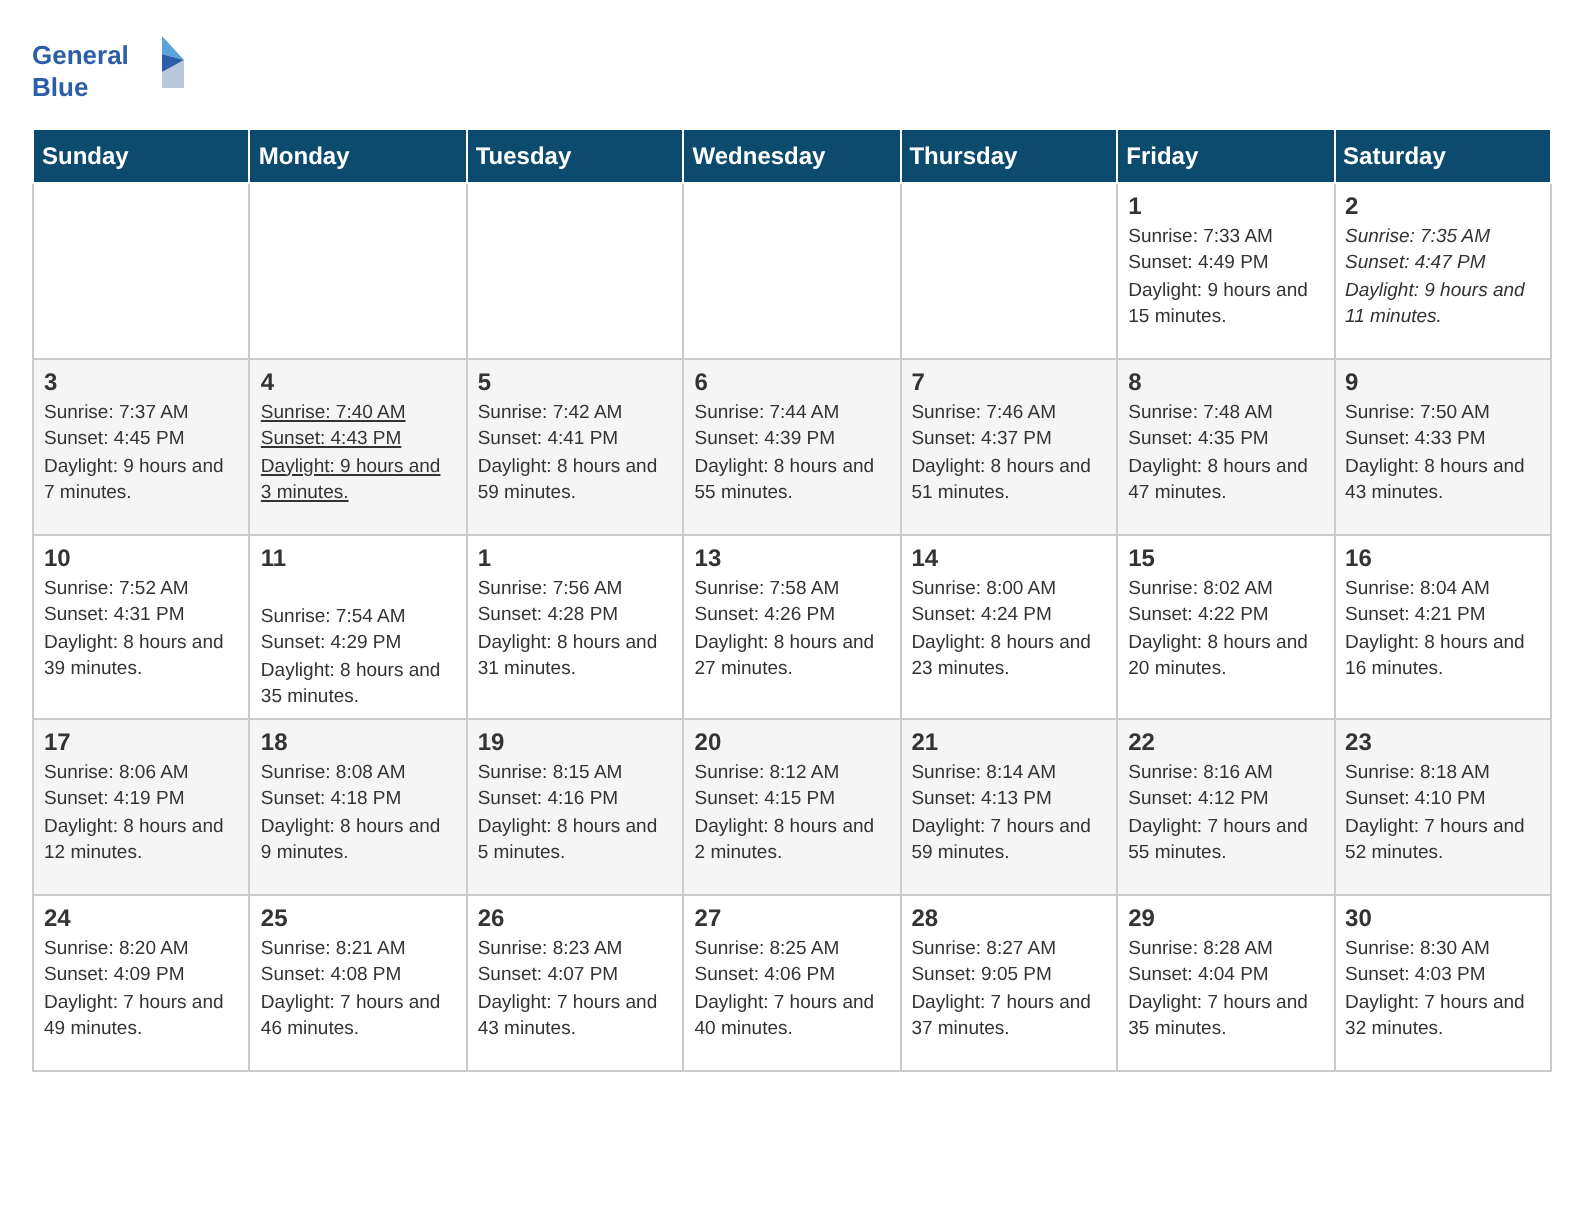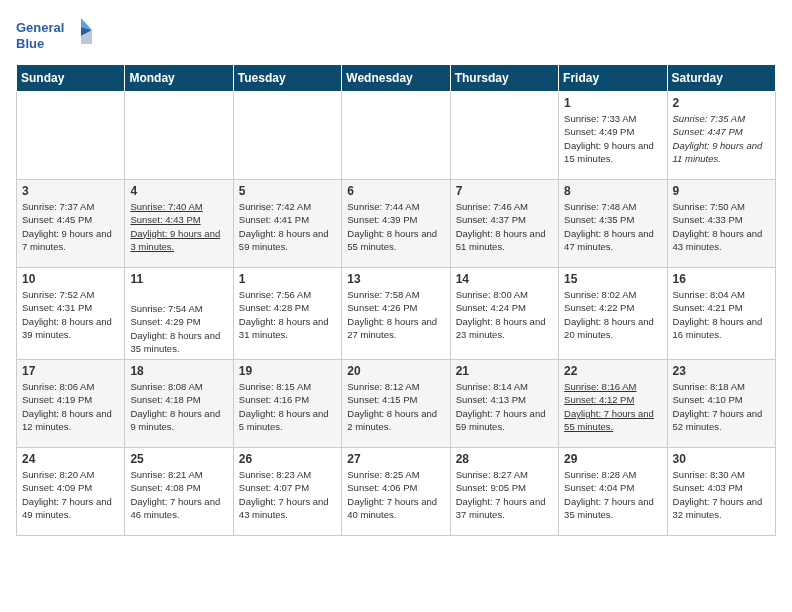--- a/index.html
+++ b/index.html
@@ -236,21 +236,21 @@
 Daylight: 8 hours and 2 minutes.</div>
         </td>
         <td>
           <span class="day-number">21</span>
           <div class="cell-text" style="white-space: pre-line;">Sunrise: 8:14 AM
 Sunset: 4:13 PM
 Daylight: 7 hours and 59 minutes.</div>
         </td>
         <td>
           <span class="day-number">22</span>
-          <div class="cell-text" style="white-space: pre-line; text-decoration: underline;">Sunrise: 8:16 AM
+          <div class="cell-text" style="white-space: pre-line;">Sunrise: 8:16 AM
 Sunset: 4:12 PM
 Daylight: 7 hours and 55 minutes.</div>
         </td>
         <td>
           <span class="day-number">23</span>
           <div class="cell-text" style="white-space: pre-line;">Sunrise: 8:18 AM
 Sunset: 4:10 PM
 Daylight: 7 hours and 52 minutes.</div>
         </td>
       </tr>

